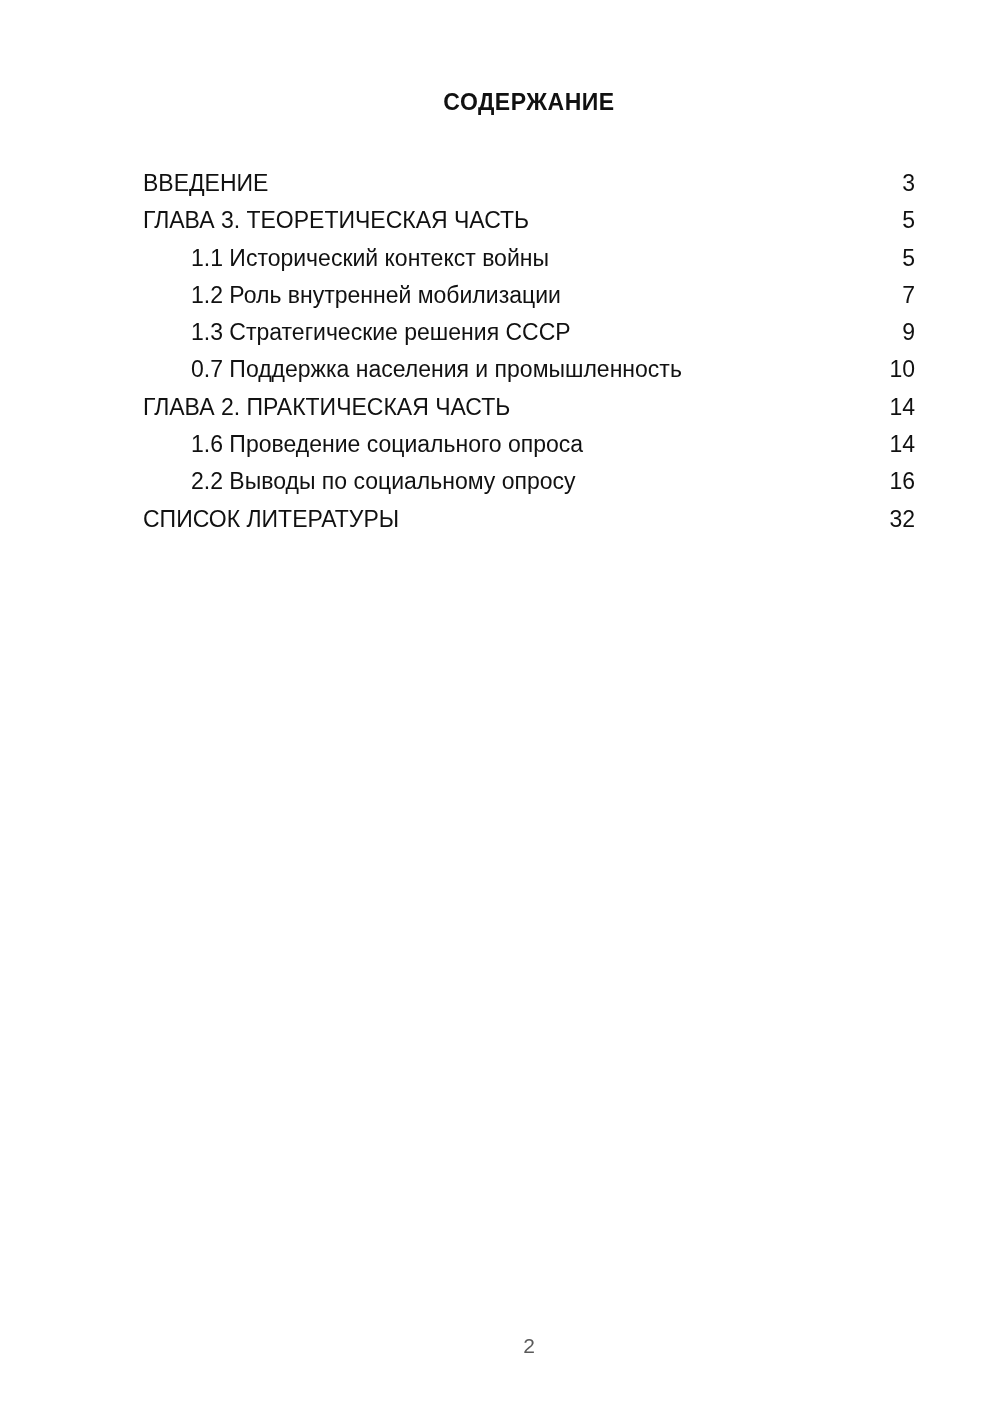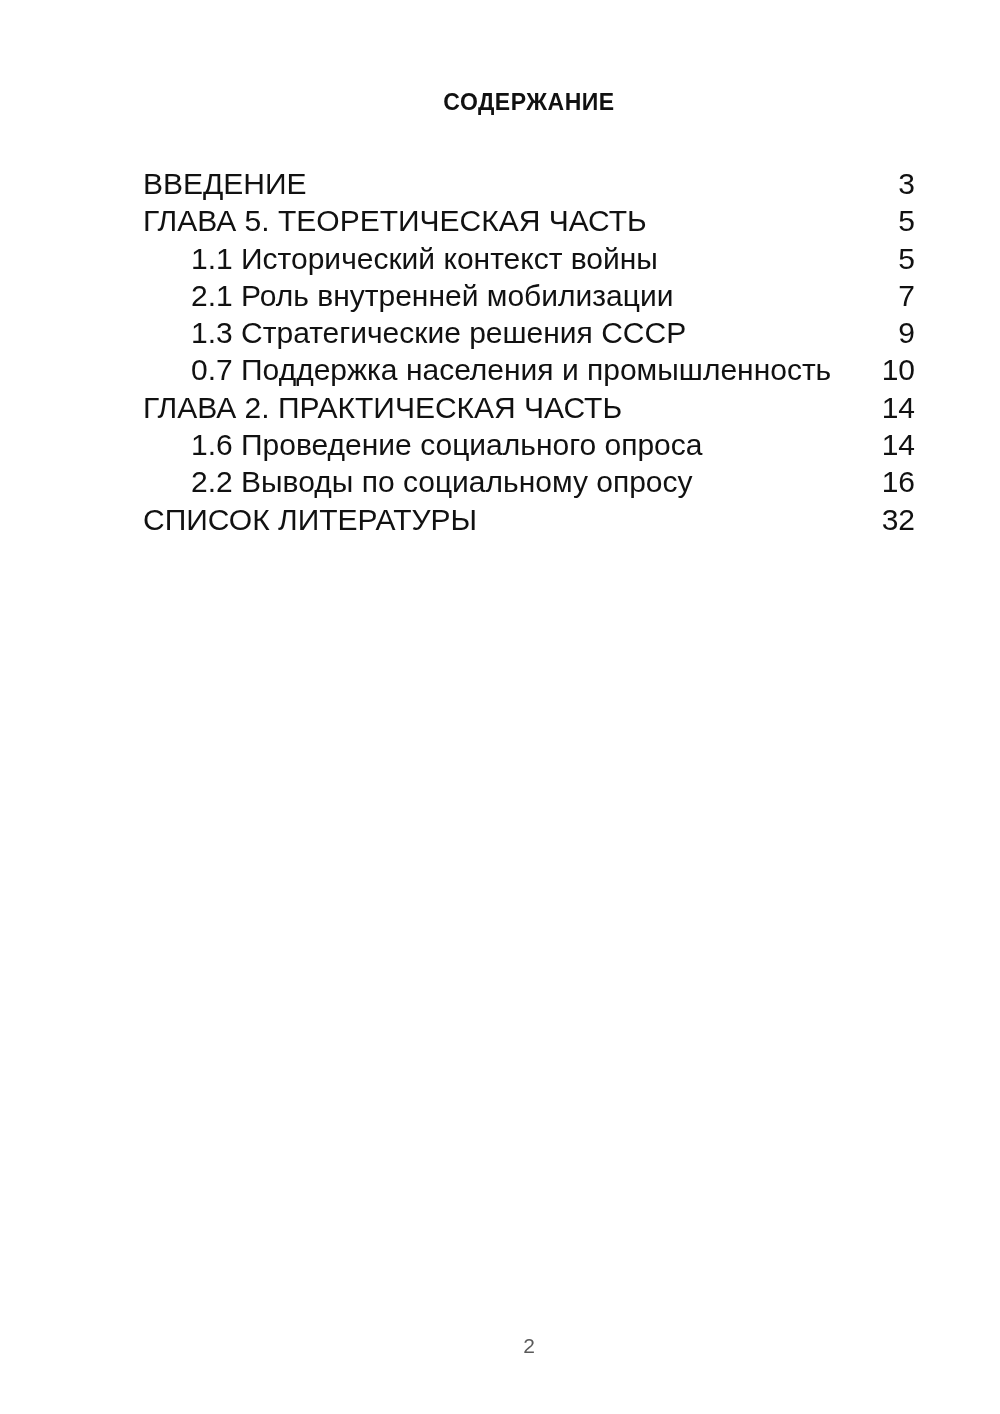--- a/index.html
+++ b/index.html
@@ -29,21 +29,21 @@
     line-height: 28px;
     letter-spacing: 0.5px;
     margin: 0;
   }
   .toc {
     margin-top: 49px;
   }
   .toc-row {
     display: flex;
     align-items: flex-end;
-    font-size: 30px;
+    font-size: 23px;
     line-height: 37.3px;
   }
   .toc-label {
     flex: 1 1 auto;
     white-space: nowrap;
     overflow: hidden;
   }
   .toc-row.level-1 .toc-label {
     padding-left: 48px;
   }
@@ -72,31 +72,31 @@
     <h1 class="doc-title">СОДЕРЖАНИЕ</h1>
 
     <div class="toc">
 
       <div class="toc-row level-0">
         <span class="toc-label">ВВЕДЕНИЕ</span>
         <span class="toc-page">3</span>
       </div>
 
       <div class="toc-row level-0">
-        <span class="toc-label">ГЛАВА 5. ТЕОРЕТИЧЕСКАЯ ЧАСТЬ</span>
+        <span class="toc-label">ГЛАВА 3. ТЕОРЕТИЧЕСКАЯ ЧАСТЬ</span>
         <span class="toc-page">5</span>
       </div>
 
       <div class="toc-row level-1">
         <span class="toc-label">1.1 Исторический контекст войны</span>
         <span class="toc-page">5</span>
       </div>
 
       <div class="toc-row level-1">
-        <span class="toc-label">2.1 Роль внутренней мобилизации</span>
+        <span class="toc-label">1.2 Роль внутренней мобилизации</span>
         <span class="toc-page">7</span>
       </div>
 
       <div class="toc-row level-1">
         <span class="toc-label">1.3 Стратегические решения СССР</span>
         <span class="toc-page">9</span>
       </div>
 
       <div class="toc-row level-1">
         <span class="toc-label">0.7 Поддержка населения и промышленность</span>

